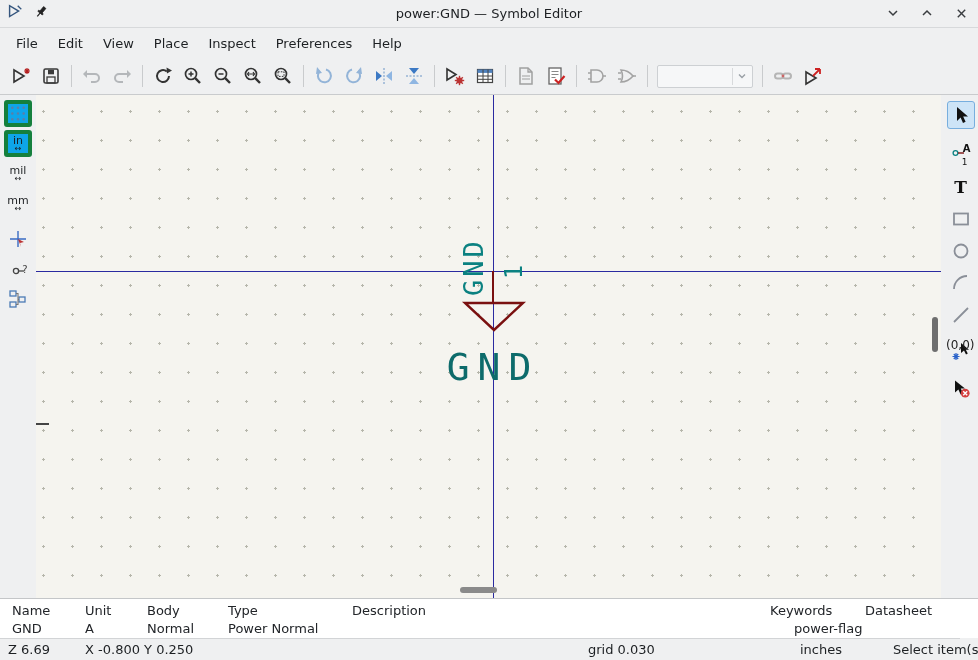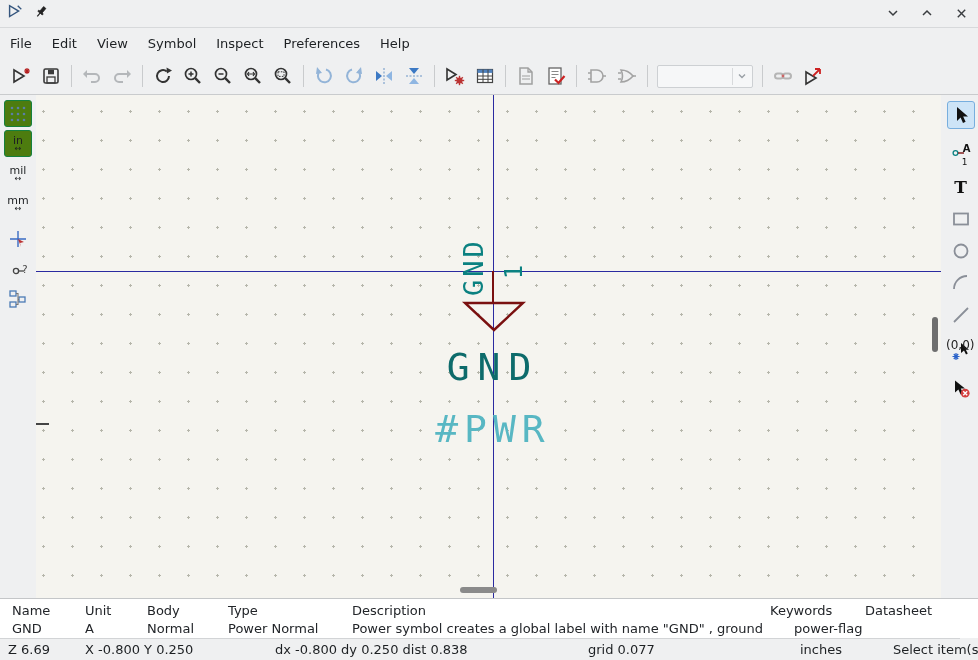--- a/index.html
+++ b/index.html
@@ -8,34 +8,34 @@
   .app { position:relative; width:978px; height:660px; background:#eff0f1; overflow:hidden; font-size:13px; color:#232629; }
 
   
   .titlebar { position:absolute; left:0; top:0; width:978px; height:28px; background:#eff0f1; border-bottom:1px solid #d7d9db; }
   .titlebar-left { position:absolute; left:6px; top:3px; display:flex; gap:8px; align-items:center; }
   .titlebar-title { position:absolute; left:0; right:0; top:6px; text-align:center; font-size:13px; color:#1d2023; }
   .titlebar-controls { position:absolute; right:8px; top:4px; display:flex; gap:16px; align-items:center; }
   .wbtn { width:18px; height:18px; display:flex; align-items:center; justify-content:center; }
 
   
-  .menubar { position:absolute; left:0; top:28px; width:978px; height:30px; display:flex; align-items:center; padding-left:0; background:#eff0f1; }
+  .menubar { position:absolute; left:0; top:28px; width:978px; height:30px; display:flex; align-items:center; padding-left:6px; background:#eff0f1; }
   .menu-item { padding:5px 10px; color:#1d2023; }
 
   
   .toolbar { position:absolute; left:0; top:58px; width:978px; height:37px; display:flex; align-items:center; padding-left:6px; background:#eff0f1; border-bottom:1px solid #c9cbcd; }
   .tbtn { width:30px; height:30px; display:flex; align-items:center; justify-content:center; border-radius:3px; flex:0 0 auto; }
   .tsep { width:1px; height:22px; background:#c9cbcd; margin:0 5px; flex:0 0 auto; }
   .combo { position:relative; width:96px; height:23px; background:#f6f7f8; border:1px solid #cdd0d3; border-radius:2px; margin:0 4px; flex:0 0 auto; }
   .combo-chevron { position:absolute; right:2px; top:2px; width:18px; height:17px; border-left:1px solid #d8dadc; display:flex; align-items:center; justify-content:center; }
 
   
   .left-toolbar { position:absolute; left:0; top:95px; width:36px; height:503px; background:#eff0f1; display:flex; flex-direction:column; align-items:center; padding-top:5px; }
   .sbtn { width:28px; height:27px; display:flex; flex-direction:column; align-items:center; justify-content:center; border-radius:3px; margin-bottom:3px; line-height:1; }
-  .sbtn.toggled { background:#4d7c0f; border:1px solid #15803d; }
+  .sbtn.toggled { background:#0ea5e9; border:4px solid #15803d; }
   .unit-label { font-size:11px; color:#1d2023; }
   .unit-arrow { font-size:8px; color:#1d2023; margin-top:-1px; }
   .gap8 { margin-bottom:8px !important; }
 
   
   .right-toolbar { position:absolute; right:0; top:95px; width:35px; height:503px; background:#eff0f1; display:flex; flex-direction:column; align-items:center; padding-top:6px; }
   .rbtn { width:28px; height:28px; display:flex; align-items:center; justify-content:center; border-radius:3px; margin-bottom:4px; position:relative; }
   .rbtn.active { background:#cde4f7; border:1px solid #77aede; }
   .text-glyph { font-family:"DejaVu Serif","Liberation Serif",serif; font-size:17px; font-weight:bold; color:#111; }
   .anchor-mini { position:absolute; top:1px; right:0px; font-size:12px; color:#222; }
@@ -88,20 +88,21 @@
       <span class="wbtn">
         <svg width="16" height="16" viewBox="0 0 22 22">
             <g transform="rotate(40 11 11)" fill="#222" stroke="#222">
               <rect x="9" y="3" width="4" height="8"></rect>
               <rect x="7" y="11" width="8" height="2"></rect>
               <line x1="11" y1="13" x2="11" y2="19" stroke-width="1.6"></line>
             </g>
           </svg>
       </span>
     </div>
+    <div class="titlebar-title">power:GND — Symbol Editor</div>
     <div class="titlebar-controls">
       <span class="wbtn">
         <svg width="14" height="14" viewBox="0 0 14 14">
             <path d="M3 5 l4 4 l4 -4" fill="none" stroke="#3a3d40" stroke-width="1.5"></path>
           </svg>
       </span>
       <span class="wbtn">
         <svg width="14" height="14" viewBox="0 0 14 14">
             <path d="M3 9 l4 -4 l4 4" fill="none" stroke="#3a3d40" stroke-width="1.5"></path>
           </svg>
@@ -111,21 +112,21 @@
             <path d="M3 3 L11 11 M11 3 L3 11" stroke="#3a3d40" stroke-width="1.5"></path>
           </svg>
       </span>
     </div>
   </div>
 
   <div class="menubar">
     <span class="menu-item">File</span>
     <span class="menu-item">Edit</span>
     <span class="menu-item">View</span>
-    <span class="menu-item">Symbol</span>
+    <span class="menu-item">Place</span>
     <span class="menu-item">Inspect</span>
     <span class="menu-item">Preferences</span>
     <span class="menu-item">Help</span>
   </div>
 
   <div class="toolbar">
     <span class="tbtn">
       <svg width="22" height="22" viewBox="0 0 22 22">
           <path d="M4 5 v12 l10 -6 z" fill="none" stroke="#333" stroke-width="1.6"></path>
           <path d="M17 3 v6 M14 6 h6 M15 4 l4 4 M19 4 l-4 4" stroke="#b52020" stroke-width="1.2"></path>
@@ -351,21 +352,20 @@
 
     <div class="pin-name-vert">GND</div>
     <div class="pin-num-vert">1</div>
     <div class="pin-line"></div>
 
     <svg style="position:absolute;left:424px;top:206px" width="68" height="32" viewBox="0 0 68 32">
       <polygon points="5,2 63,2 34,29" fill="none" stroke="#7a1010" stroke-width="2.4"></polygon>
     </svg>
 
     <div class="value-text">GND</div>
-    <div class="ref-text">#PWR</div>
 
     <div class="origin-marker"></div>
     <div class="hscroll-thumb"></div>
     <div class="vscroll-thumb"></div>
   </div>
 
   <div class="right-toolbar">
     <span class="rbtn active" style="margin-bottom:12px">
       <svg width="20" height="20" viewBox="0 0 20 20">
           <polygon points="6,2 6,16 9.6,12.6 12,18 14.6,16.8 12.2,11.6 17,11.6" fill="#111"></polygon>
@@ -424,27 +424,25 @@
     <span class="ilabel" style="left:147px">Body</span>
     <span class="ilabel" style="left:228px">Type</span>
     <span class="ilabel" style="left:352px">Description</span>
     <span class="ilabel" style="left:770px">Keywords</span>
     <span class="ilabel" style="left:865px">Datasheet</span>
 
     <span class="ivalue" style="left:12px">GND</span>
     <span class="ivalue" style="left:85px">A</span>
     <span class="ivalue" style="left:147px">Normal</span>
     <span class="ivalue" style="left:228px">Power Normal</span>
-    <span class="ivalue" style="left:352px">Power symbol creates a global label with name "GND" , ground</span>
     <span class="ivalue" style="left:794px">power-flag</span>
     <span class="ivalue" style="left:865px"></span>
   </div>
 
   <div class="statusbar">
     <span class="sfield" style="left:8px">Z 6.69</span>
     <span class="sfield" style="left:85px">X -0.800  Y 0.250</span>
-    <span class="sfield" style="left:275px">dx -0.800  dy 0.250  dist 0.838</span>
-    <span class="sfield" style="left:588px">grid 0.077</span>
+    <span class="sfield" style="left:588px">grid 0.030</span>
     <span class="sfield" style="left:800px">inches</span>
     <span class="sfield" style="left:893px">Select item(s)</span>
   </div>
 
 </div>
 
 </body></html>

